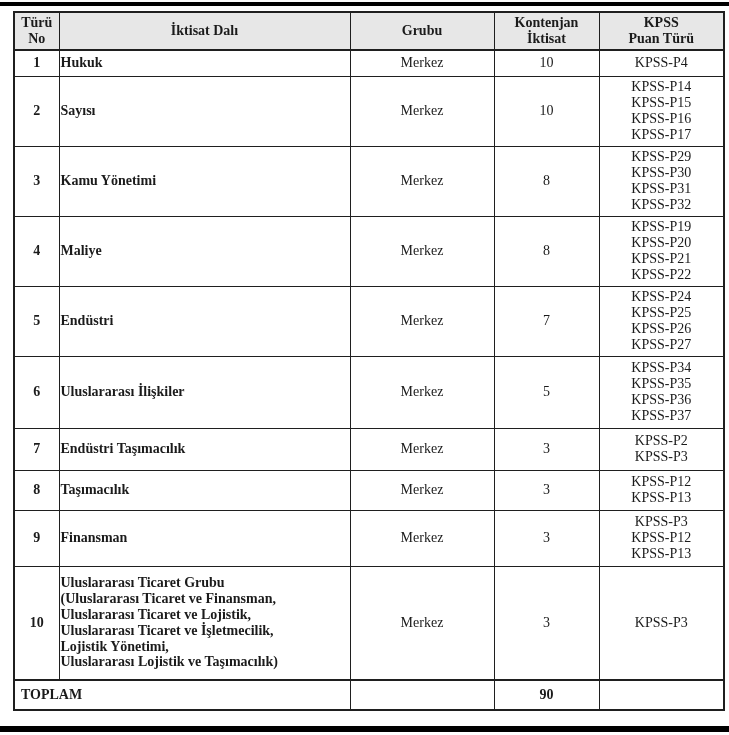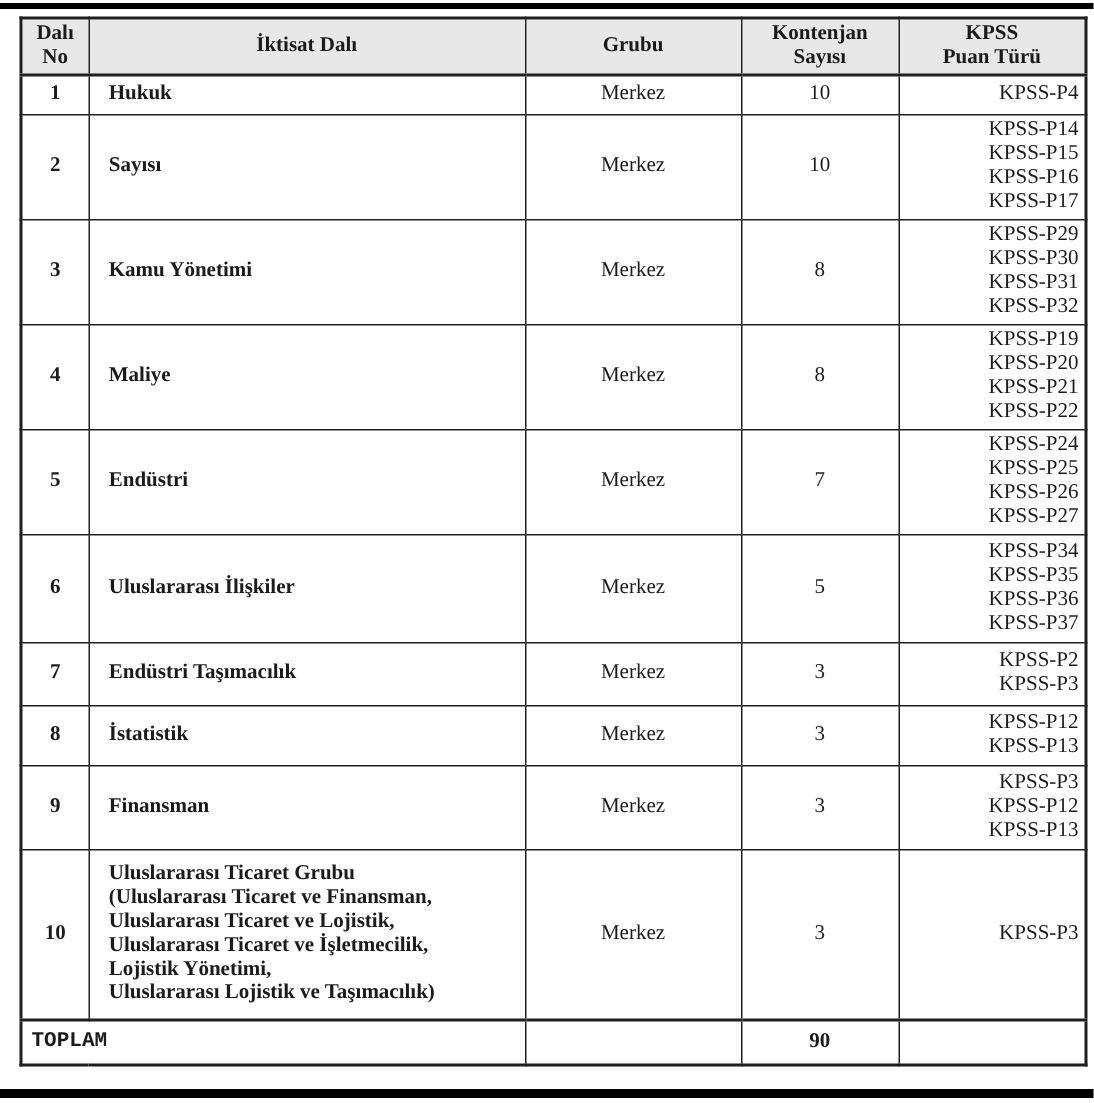--- a/index.html
+++ b/index.html
@@ -47,55 +47,54 @@
     background: #e7e7e7;
     font-weight: bold;
     border-bottom: 2.5px solid #1f1f1f;
     white-space: pre-line;
     font-size: 14px;
   }
   .quota-table td.no-cell { font-weight: bold; }
   .quota-table td.field-cell {
     text-align: left;
     font-weight: bold;
-    padding-left: 13px;
+    padding-left: 1px;
     white-space: pre-line;
   }
-  .quota-table td.kpss-cell { white-space: pre-line; text-align: right; }
+  .quota-table td.kpss-cell { white-space: pre-line; }
   .quota-table tfoot td {
     font-weight: bold;
     border-top: 2.5px solid #1f1f1f;
   }
   .quota-table tfoot td.toplam-cell {
     text-align: left;
     padding-left: 6px;
-    font-family: Liberation Mono, monospace;
   }
 </style>
 </head>
 <body>
 
 <div class="page-edge edge-top"></div>
 
 <table class="quota-table">
   <colgroup>
     <col style="width:45px">
     <col style="width:291px">
     <col style="width:144px">
     <col style="width:105px">
     <col style="width:125px">
   </colgroup>
   <thead>
     <tr style="height:38px">
-      <th>Dalı
+      <th>Türü
 No</th>
       <th>İktisat Dalı</th>
       <th>Grubu</th>
       <th>Kontenjan
-Sayısı</th>
+İktisat</th>
       <th>KPSS
 Puan Türü</th>
     </tr>
   </thead>
   <tbody>
     <tr style="height:26px">
       <td class="no-cell">1</td>
       <td class="field-cell">Hukuk</td>
       <td class="unit-cell">Merkez</td>
       <td class="quota-cell">10</td>
@@ -154,21 +153,21 @@
     <tr style="height:42px">
       <td class="no-cell">7</td>
       <td class="field-cell">Endüstri Taşımacılık</td>
       <td class="unit-cell">Merkez</td>
       <td class="quota-cell">3</td>
       <td class="kpss-cell">KPSS-P2
 KPSS-P3</td>
     </tr>
     <tr style="height:40px">
       <td class="no-cell">8</td>
-      <td class="field-cell">İstatistik</td>
+      <td class="field-cell">Taşımacılık</td>
       <td class="unit-cell">Merkez</td>
       <td class="quota-cell">3</td>
       <td class="kpss-cell">KPSS-P12
 KPSS-P13</td>
     </tr>
     <tr style="height:56px">
       <td class="no-cell">9</td>
       <td class="field-cell">Finansman</td>
       <td class="unit-cell">Merkez</td>
       <td class="quota-cell">3</td>

